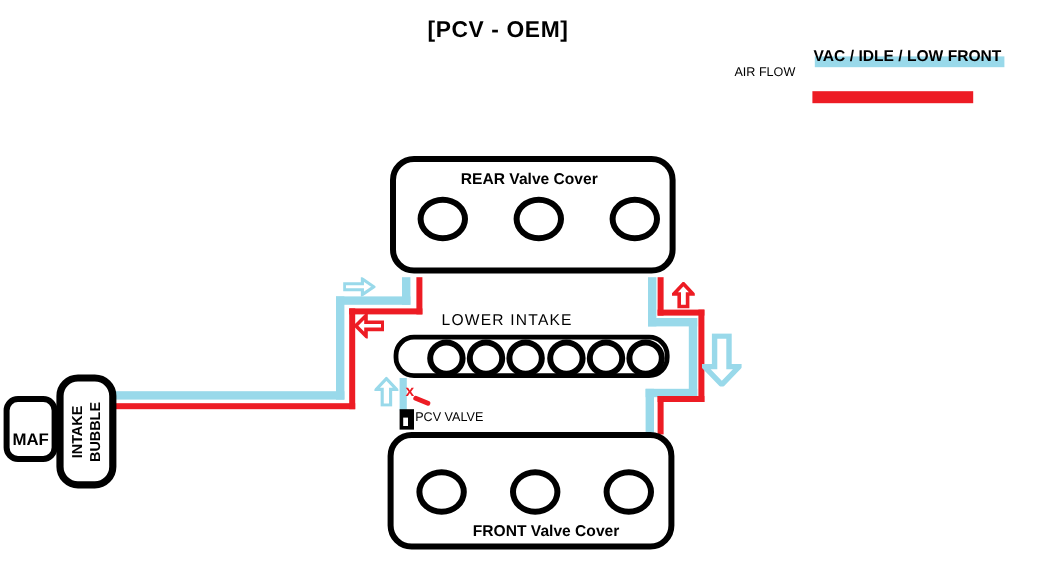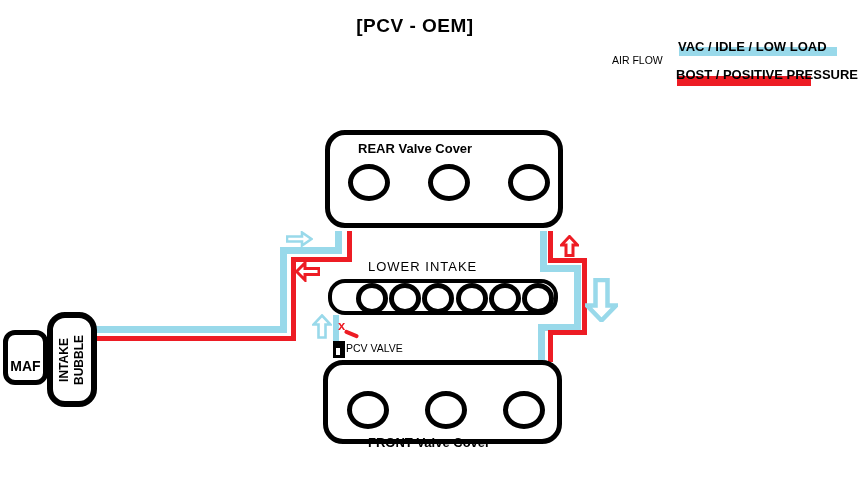--- a/index.html
+++ b/index.html
@@ -12,28 +12,28 @@
   .airflow{left:612px;top:54px;font-size:10.5px;font-weight:normal;}
   .legend-text{font-size:13px;font-weight:bold;z-index:4;}
   .vac-text{left:678px;top:39px;}
   .boost-text{left:676px;top:67px;}
   .vac-band{left:679px;top:47px;width:158px;height:9px;background:#99D9EA;z-index:3;}
   .boost-band{left:677px;top:76px;width:134px;height:10px;background:#ED1C24;z-index:3;}
 
   
   .box{position:absolute;background:#fff;border:5px solid #000;border-radius:20px;z-index:2;box-sizing:border-box;}
   .rear-vc{left:325px;top:130px;width:238px;height:98px;}
-  .front-vc{left:323px;top:360px;width:239px;height:84px;}
+  .front-vc{left:323px;top:360px;width:239px;height:98px;}
   .lower-intake{left:328px;top:279px;width:230px;height:36px;border-width:4px;border-radius:17px;}
   .maf-box{left:3px;top:330px;width:45px;height:55px;border-radius:12px;display:flex;align-items:flex-end;justify-content:center;}
   .maf-label{font-size:14px;font-weight:bold;padding-bottom:6px;}
   .bubble-box{left:47px;top:312px;width:50px;height:95px;border-width:6px;border-radius:18px;display:flex;align-items:center;justify-content:center;}
   .bubble-text{transform:rotate(-90deg);font-size:12px;font-weight:bold;line-height:1.25;text-align:center;white-space:nowrap;}
 
-  .vc-label{position:absolute;font-size:13px;font-weight:bold;white-space:nowrap;}
+  .vc-label{position:absolute;font-size:13px;font-weight:bold;white-space:nowrap;margin-left:26px;}
   .rear-label{left:28px;top:6px;}
   .front-label{left:40px;top:70px;}
   .li-label{left:368px;top:259px;font-size:13px;font-weight:normal;letter-spacing:1px;z-index:4;}
 
   
   .ports{position:absolute;display:flex;justify-content:space-between;}
   .rear-ports{left:18px;top:29px;width:202px;height:37px;}
   .front-ports{left:19px;top:26px;width:198px;height:38px;}
   .li-ports{left:24px;top:0px;width:198px;height:31px;}
   .vc-port{width:42px;height:37px;border:5px solid #000;border-radius:50%;box-sizing:border-box;}
@@ -56,23 +56,22 @@
 </style>
 </head>
 <body>
 
 <div class="canvas">
 
   <div class="abs title">[PCV - OEM]</div>
 
   <div class="abs airflow">AIR FLOW</div>
   <div class="abs vac-band"></div>
-  <div class="abs legend-text vac-text">VAC / IDLE / LOW LOAD</div>
+  <div class="abs legend-text vac-text">VAC / IDLE / LOW FRONT</div>
   <div class="abs boost-band"></div>
-  <div class="abs legend-text boost-text">BOST / POSITIVE PRESSURE</div>
 
   <div class="seg blue" style="left:93px;top:326px;width:194px;height:7px;"></div>
   <div class="seg blue" style="left:280px;top:247px;width:7px;height:86px;"></div>
   <div class="seg blue" style="left:280px;top:247px;width:62px;height:7px;"></div>
   <div class="seg blue" style="left:335px;top:231px;width:7px;height:23px;"></div>
   <div class="seg blue" style="left:540px;top:231px;width:7px;height:41px;"></div>
   <div class="seg blue" style="left:540px;top:265px;width:41px;height:7px;"></div>
   <div class="seg blue" style="left:574px;top:265px;width:7px;height:66px;"></div>
   <div class="seg blue" style="left:538px;top:324px;width:43px;height:7px;"></div>
   <div class="seg blue" style="left:538px;top:324px;width:7px;height:38px;"></div>

